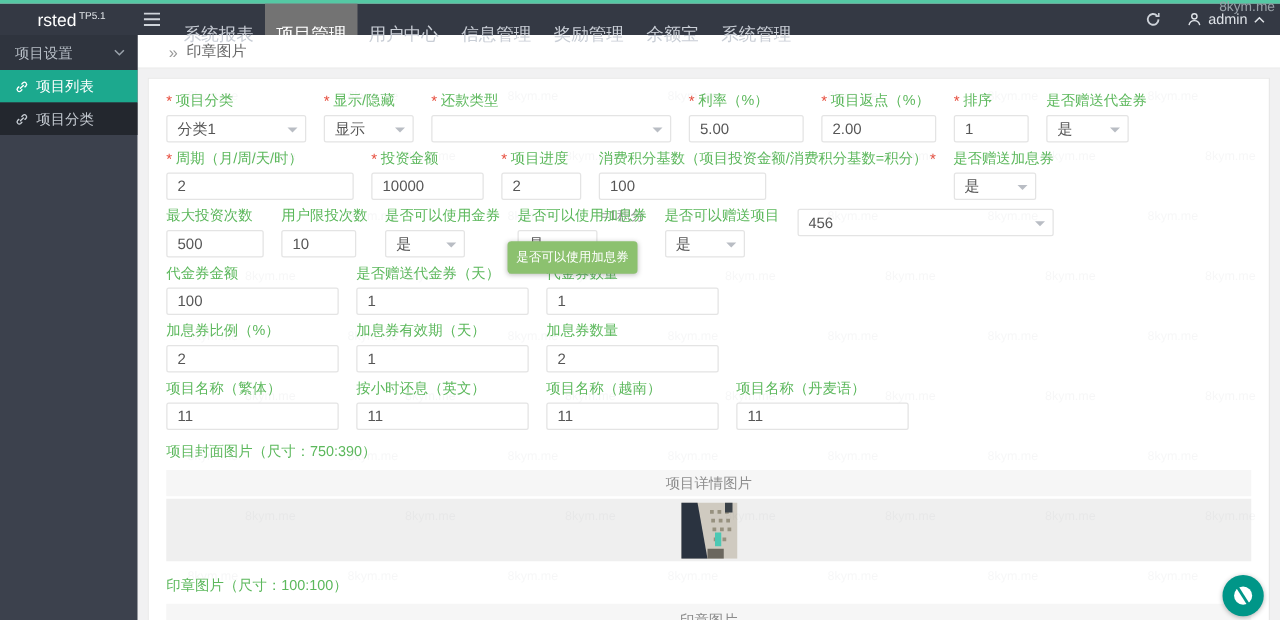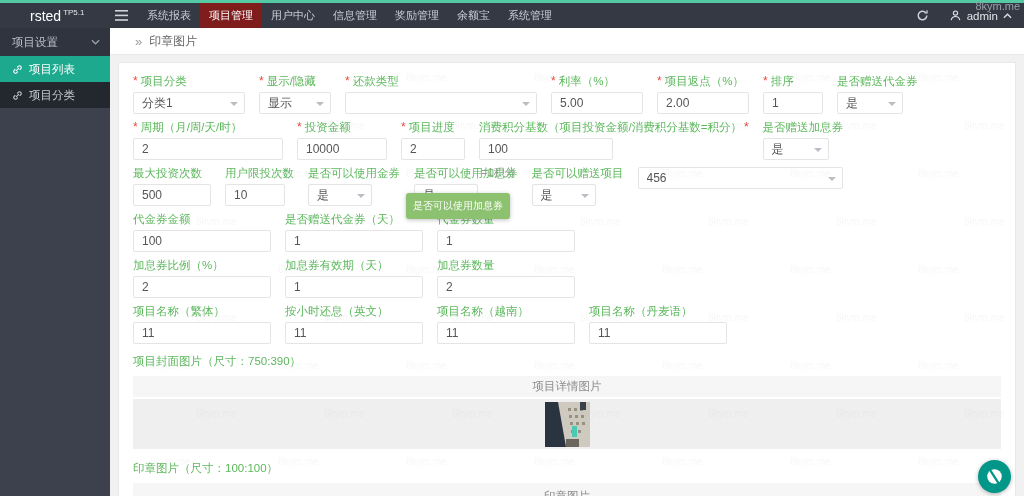--- a/index.html
+++ b/index.html
@@ -7,22 +7,22 @@
        font-family:"Liberation Sans","DejaVu Sans",sans-serif;font-size:12px;color:#555}
   .page{position:relative;width:1024px;height:496px;overflow:hidden}
 
   
   .top-strip{height:3px;background:#55c8a4}
   .navbar{height:25px;background:#343944;display:flex;align-items:center;color:#c9ced6;position:relative;z-index:4}
   .logo{width:104px;padding-left:30px;box-sizing:border-box;color:#fff;font-size:14px;white-space:nowrap}
   .logo sup{font-size:8px;margin-left:2px;color:#e2e6ea}
   .hamburger{width:34px;height:25px;display:flex;align-items:center;justify-content:center;cursor:pointer}
   .nav-menu{display:flex;height:25px}
-  .nav-item{padding:0 9px;line-height:25px;font-size:11px;cursor:pointer;white-space:nowrap}
-  .nav-item.active{background:#7f1d1d;color:#fff}
+  .nav-item{padding:12px 9px;line-height:25px;font-size:14px;cursor:pointer;white-space:nowrap}
+  .nav-item.active{background:#737373;color:#fff}
   .nav-right{margin-left:auto;display:flex;align-items:center;gap:20px;padding-right:12px}
   .icon-btn{cursor:pointer;display:flex;align-items:center}
   .user-chip{display:flex;align-items:center;gap:5px;cursor:pointer;font-size:11.5px;color:#dfe3e8}
   .wm-top{position:absolute;top:0;right:4px;color:#98a0a8;font-size:11px;line-height:12px;z-index:10}
 
   
   .sidebar{position:absolute;left:0;top:28px;bottom:0;width:110px;background:#3c414d;z-index:2}
   .side-group{height:28px;background:#2f343e;color:#b8bfc7;display:flex;align-items:center;
               justify-content:space-between;padding:0 10px 0 12px;font-size:11.5px;cursor:pointer}
   .side-item{height:26px;background:#23272e;color:#c6ccd3;display:flex;align-items:center;gap:6px;

